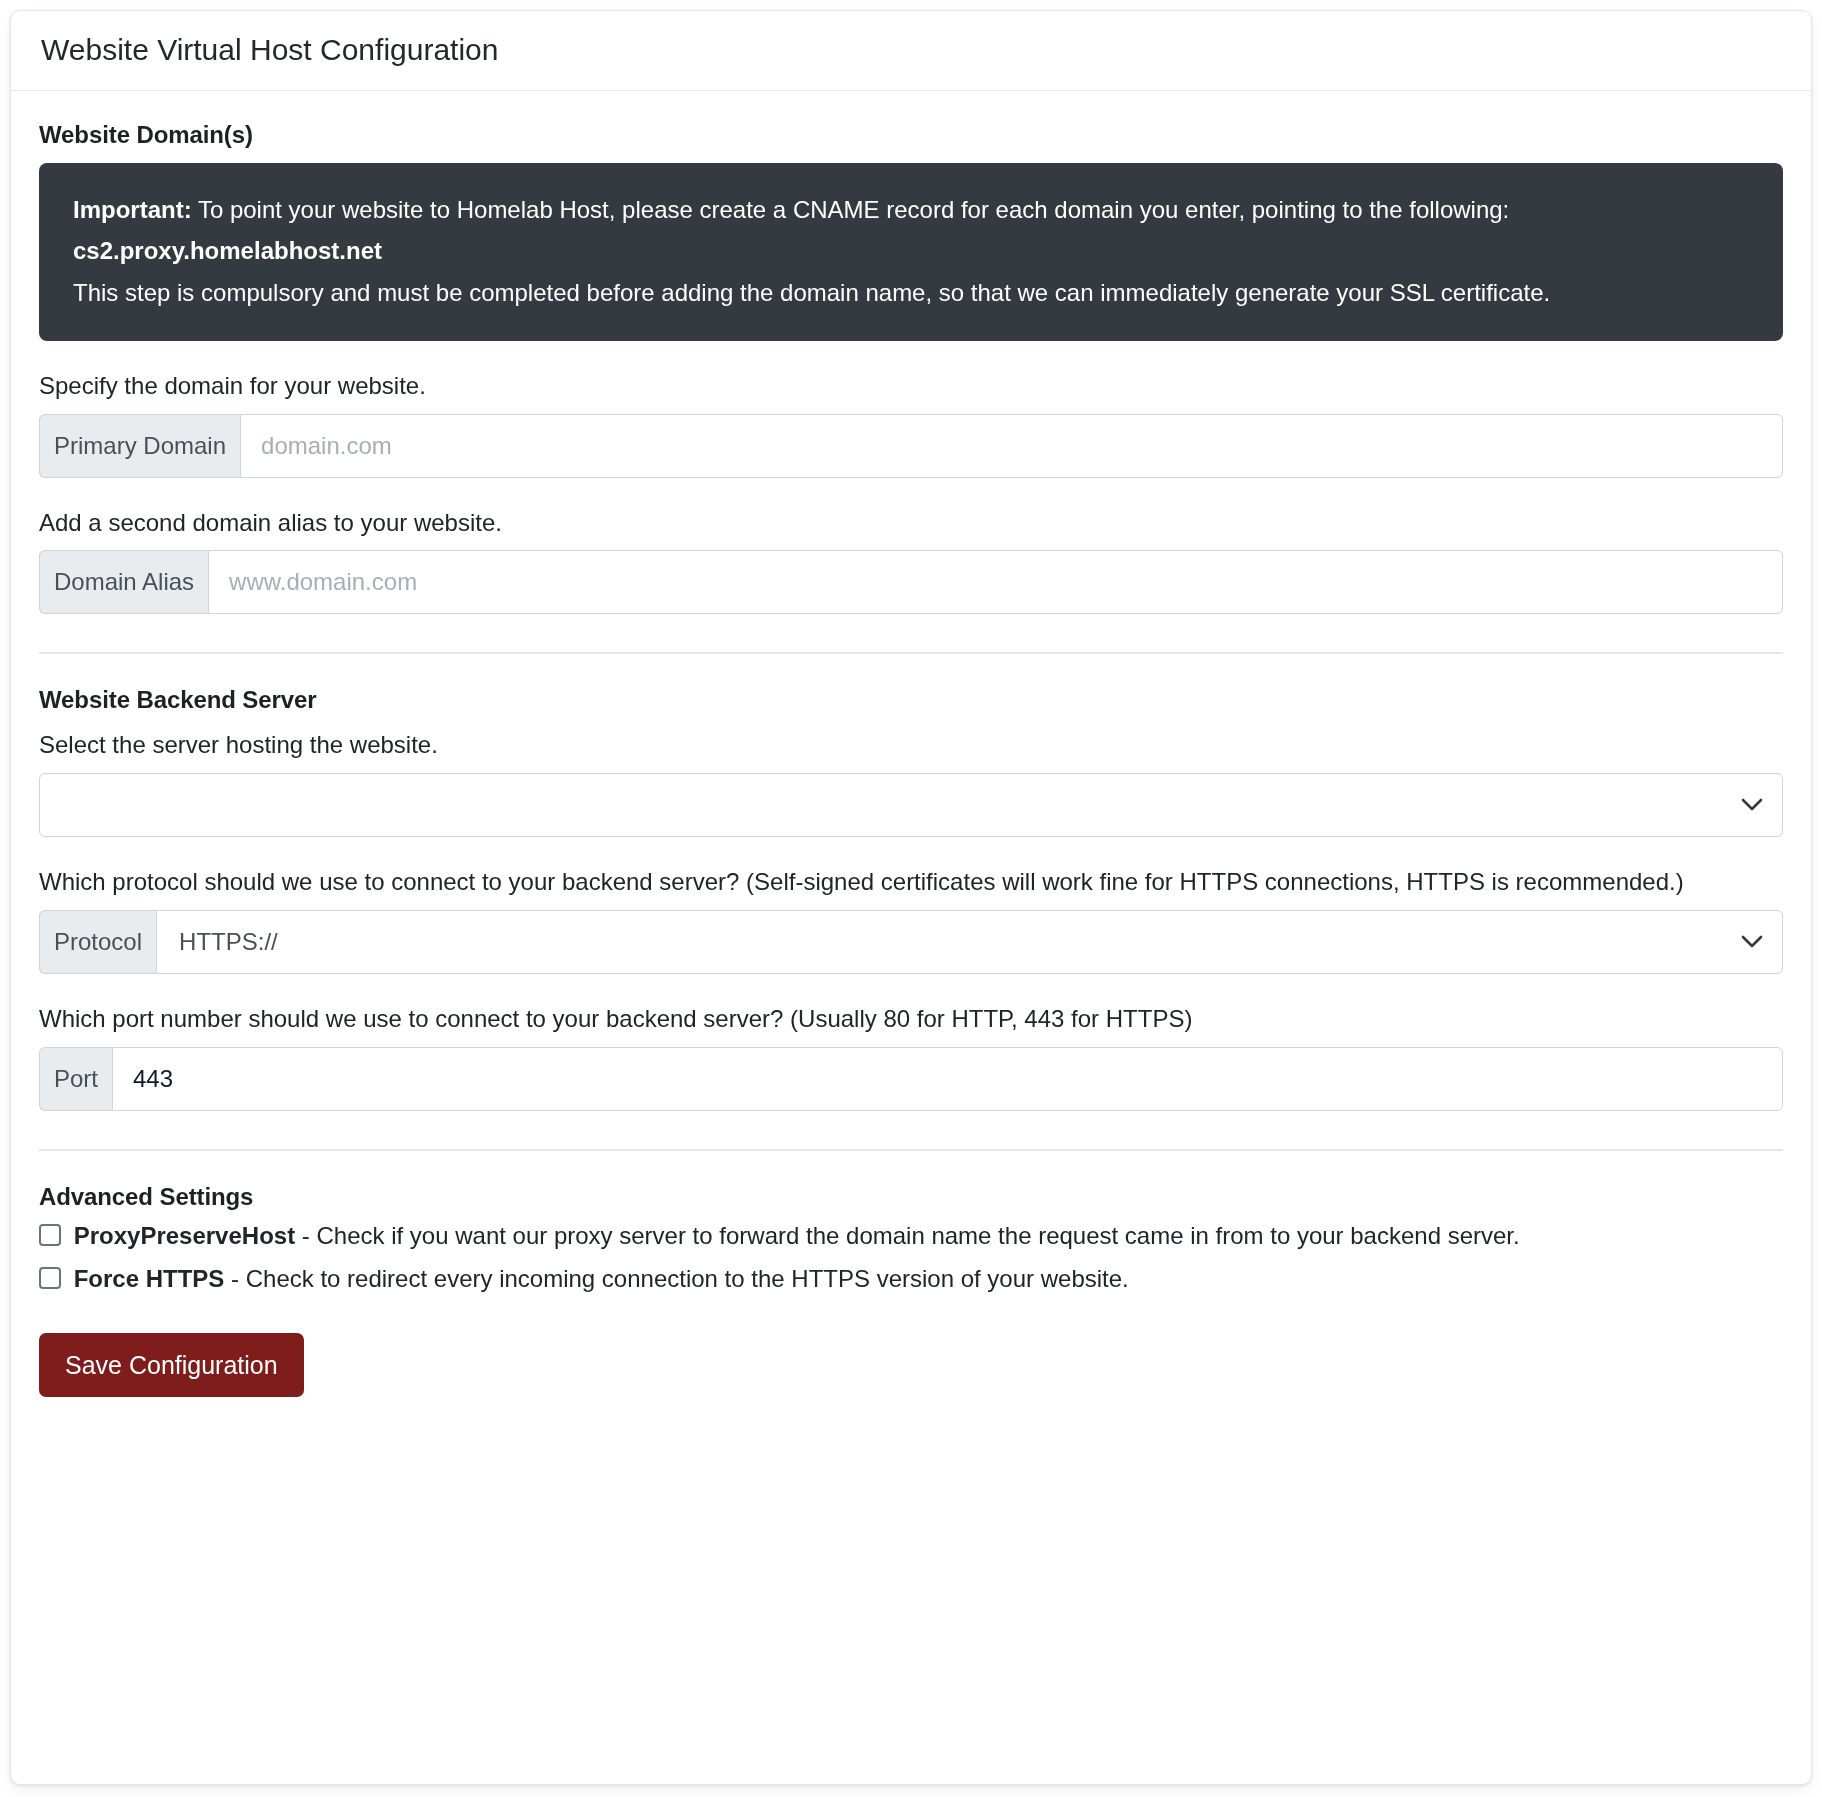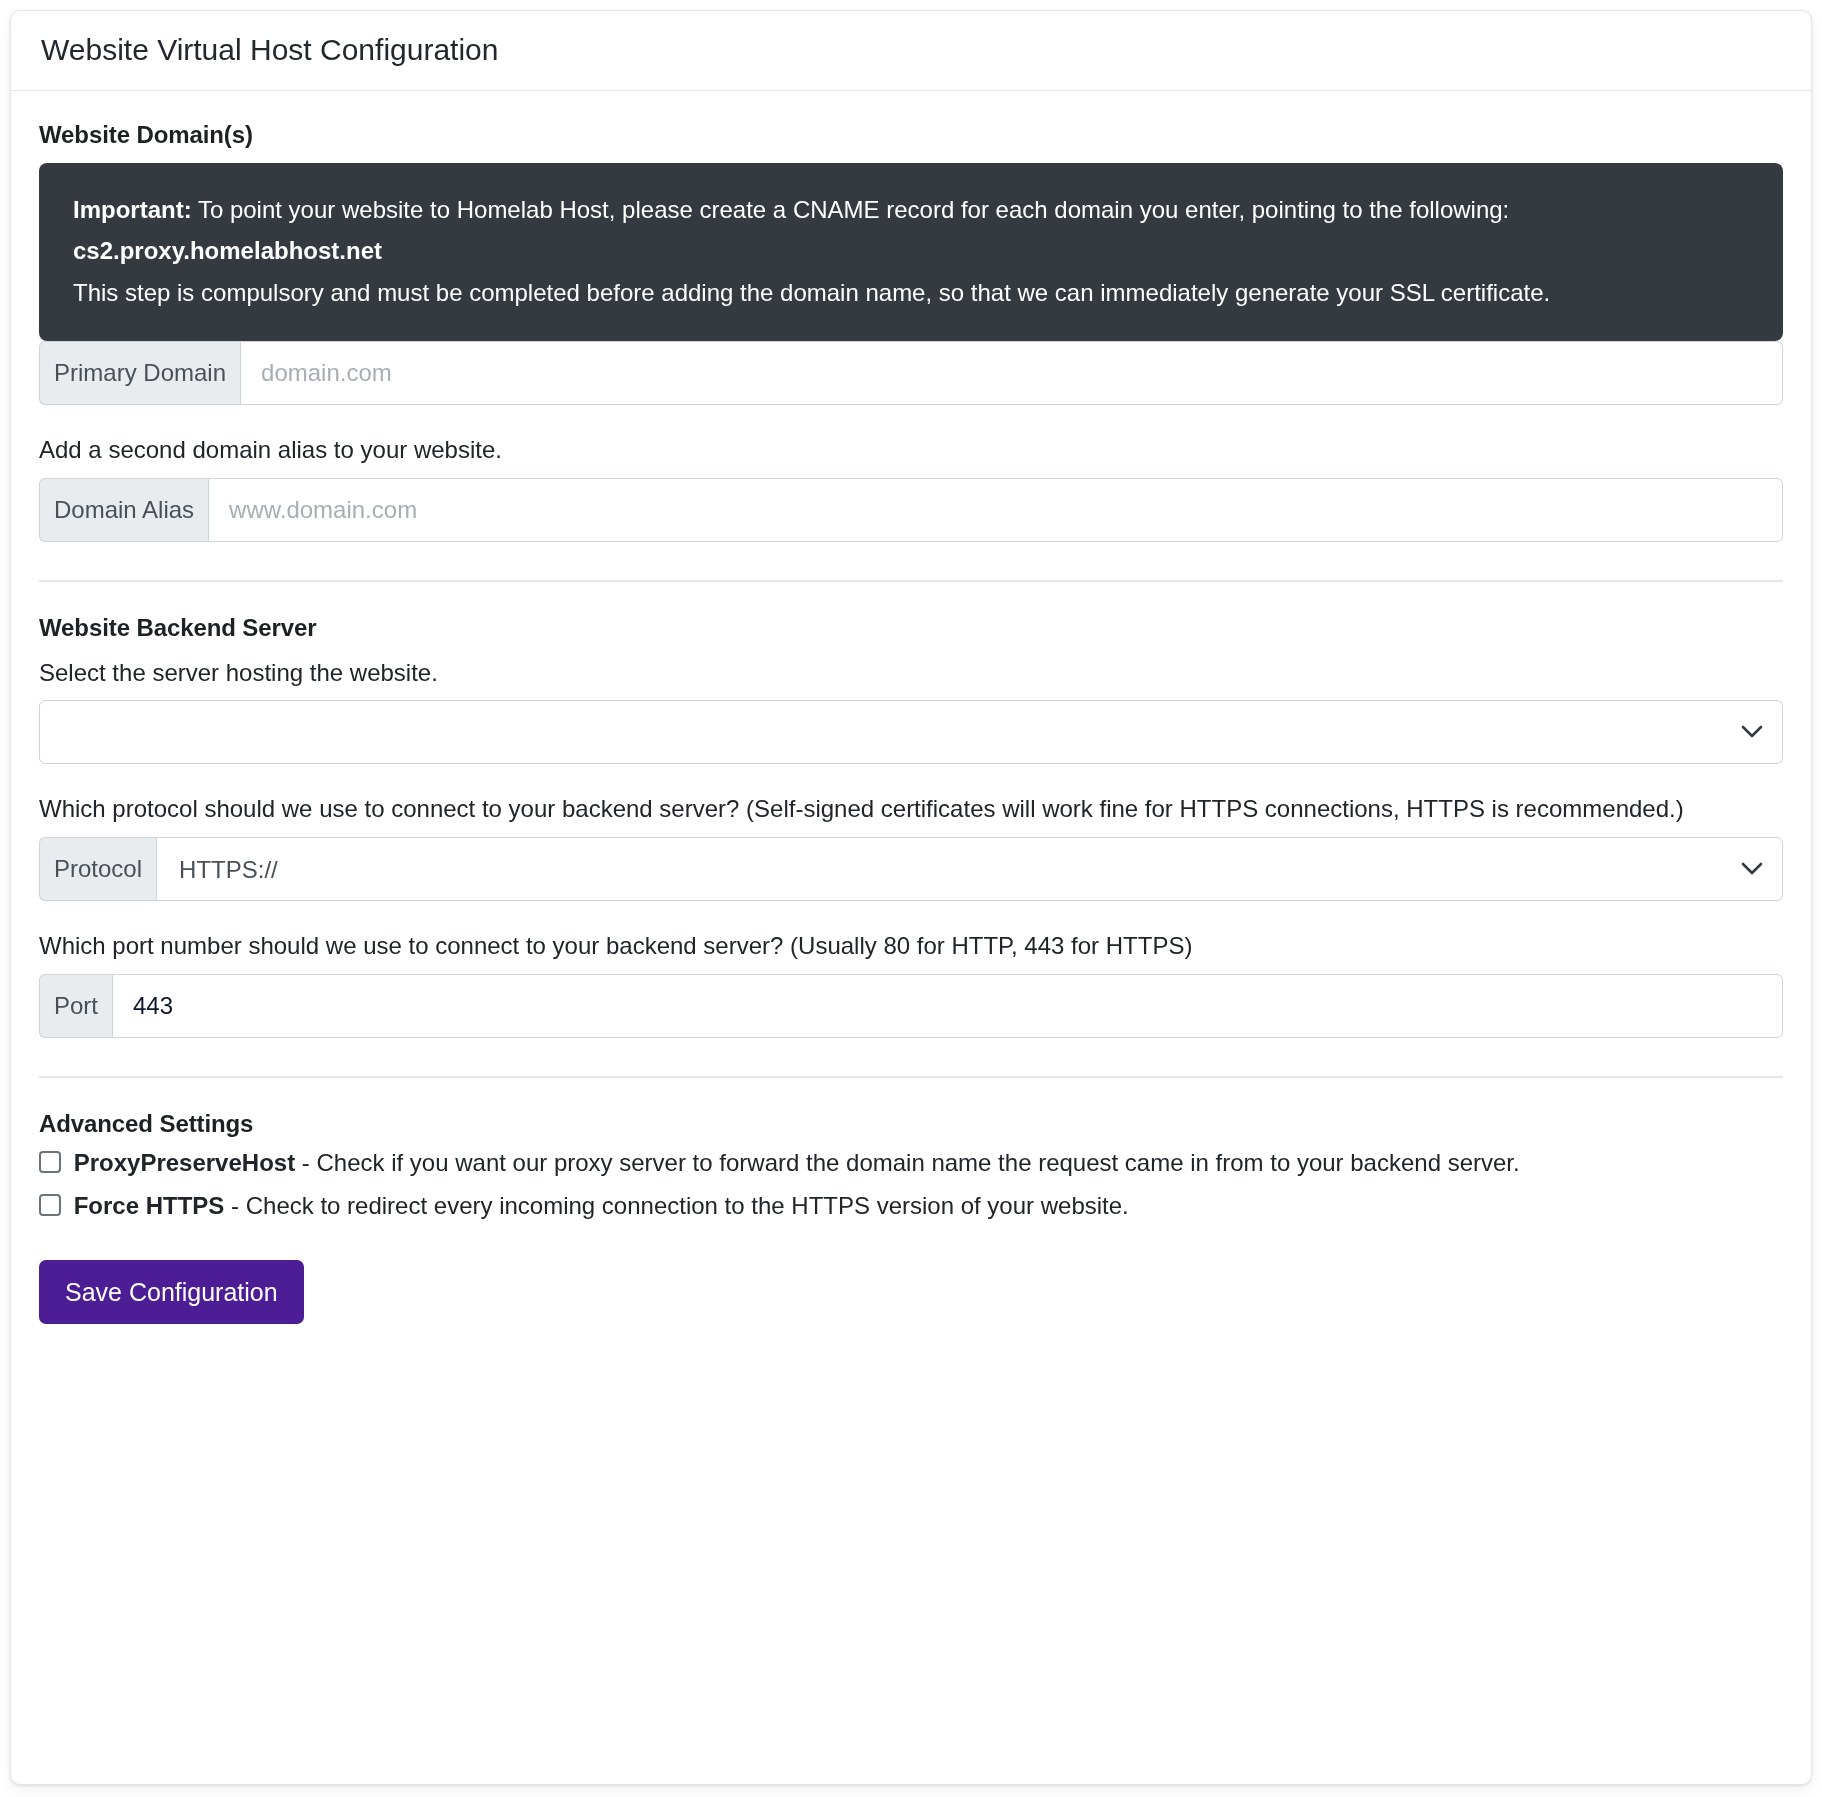--- a/index.html
+++ b/index.html
@@ -163,21 +163,21 @@
     border: 2px solid #6c737a;
     border-radius: 4px;
     background: #fff;
     vertical-align: -2px;
     margin: 0 6px 0 0;
     cursor: pointer;
   }
 
   .btn-save {
     display: inline-block;
-    background: #4c1d95;
+    background: #7f1d1d;
     color: #ffffff;
     border: none;
     border-radius: 7px;
     font-size: 25px;
     font-family: "Liberation Sans", sans-serif;
     padding: 17px 26px;
     margin-top: 34px;
     cursor: pointer;
     line-height: 1.2;
   }
@@ -195,20 +195,21 @@
     <div class="card-body">
 
       
       <div class="section-heading">Website Domain(s)</div>
 
       <div class="alert-dark">
         <span><b>Important:</b><span> To point your website to Homelab Host, please create a CNAME record for each domain you enter, pointing to the following: </span><b>cs2.proxy.homelabhost.net</b></span>
         <div>This step is compulsory and must be completed before adding the domain name, so that we can immediately generate your SSL certificate.</div>
       </div>
 
+      <div class="field-label">Specify the domain for your website.</div>
       <div class="input-group">
         <span class="input-addon">Primary Domain</span>
         <input class="input-control" type="text" placeholder="domain.com" style="">
       </div>
 
       <div class="field-label">Add a second domain alias to your website.</div>
       <div class="input-group">
         <span class="input-addon">Domain Alias</span>
         <input class="input-control" type="text" placeholder="www.domain.com" style="">
       </div>

